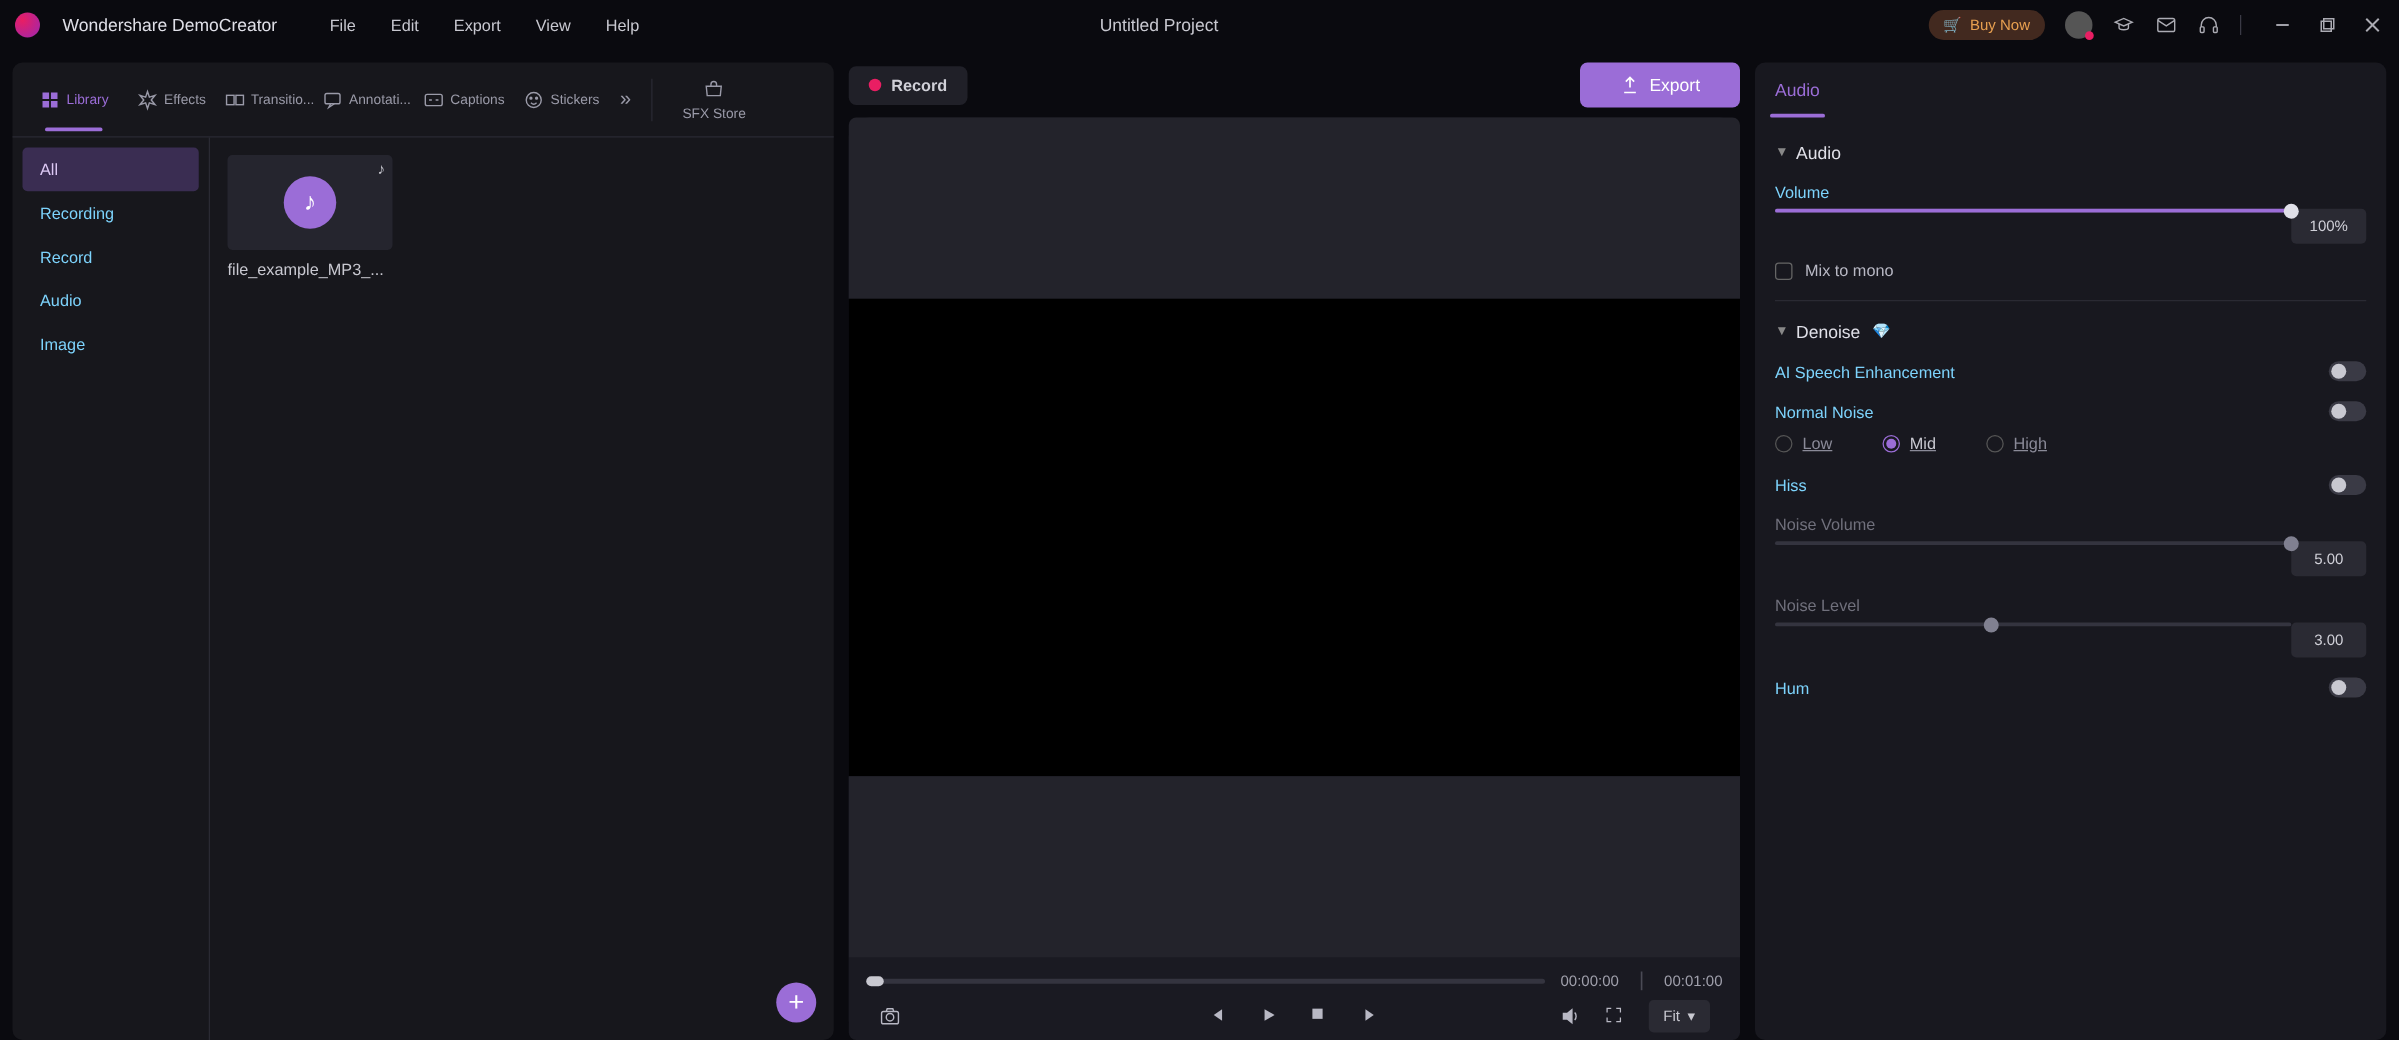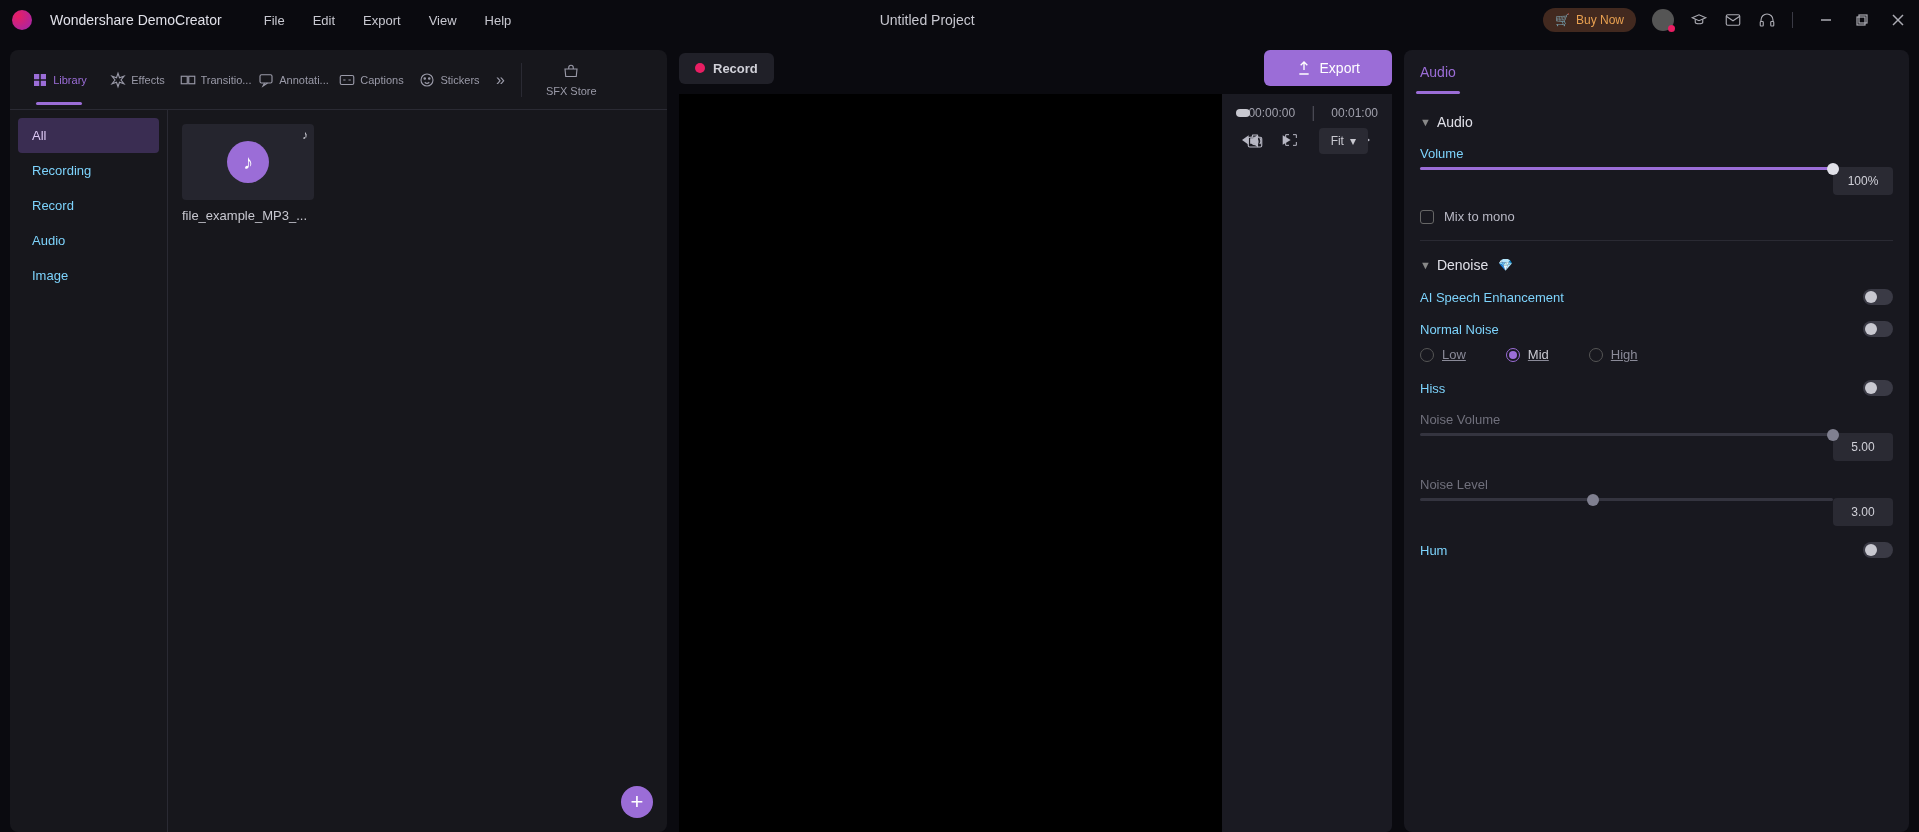--- a/index.html
+++ b/index.html
@@ -41,21 +41,21 @@
 .note-circ { width: 42px; height: 42px; border-radius: 50%; background: #9b6dd7; display: flex; align-items: center; justify-content: center; font-size: 20px; color: #fff; }
 .thumb-name { margin-top: 8px; font-size: 13px; color: #c8c8d0; white-space: nowrap; overflow: hidden; text-overflow: ellipsis; }
 .fab { position: absolute; bottom: 14px; right: 14px; width: 32px; height: 32px; border-radius: 50%; background: #9b6dd7; color: #fff; display: flex; align-items: center; justify-content: center; font-size: 22px; cursor: pointer; }
 
 .preview-col { flex: 1; display: flex; flex-direction: column; gap: 8px; min-width: 0; }
 .record-btn { background: #202028; padding: 8px 16px; border-radius: 6px; display: inline-flex; align-items: center; gap: 8px; font-size: 13px; color: #d0d0d8; cursor: pointer; font-weight: bold; }
 .rec-dot { width: 10px; height: 10px; border-radius: 50%; background: #e91e63; }
 .export-btn { background: #9b6dd7; color: #fff; padding: 10px 32px; border-radius: 6px; font-size: 14px; font-weight: 500; display: inline-flex; align-items: center; gap: 8px; cursor: pointer; }
 .top-controls { display: flex; justify-content: space-between; align-items: center; }
 
-.preview-box { flex: 1; background: #1a1a22; border-radius: 16px; display: flex; flex-direction: row; }
+.preview-box { flex: 1; background: #1a1a22; border-radius: 16px; display: flex; flex-direction: column; }
 .letterbox-top, .letterbox-bottom { height: 145px; background: #23232b; }
 .letterbox-top { border-radius: 6px 6px 0 0; }
 .preview-black { flex: 1; background: #000; }
 .controls { padding: 10px 14px; display: flex; flex-direction: column; gap: 10px; background: #1a1a22; border-radius: 0 0 6px 6px; }
 .seek { display: flex; align-items: center; gap: 12px; }
 .seek-bar { flex: 1; height: 4px; background: #34343f; border-radius: 2px; position: relative; }
 .seek-bar::before { content: ''; position: absolute; left: 0; width: 14px; height: 8px; top: -2px; background: #c8c8d0; border-radius: 4px; }
 .time { font-size: 12px; color: #a0a0ac; }
 .time-sep { color: #4a4a55; margin: 0 4px; }
 .play-row { display: flex; align-items: center; gap: 22px; justify-content: center; position: relative; }

